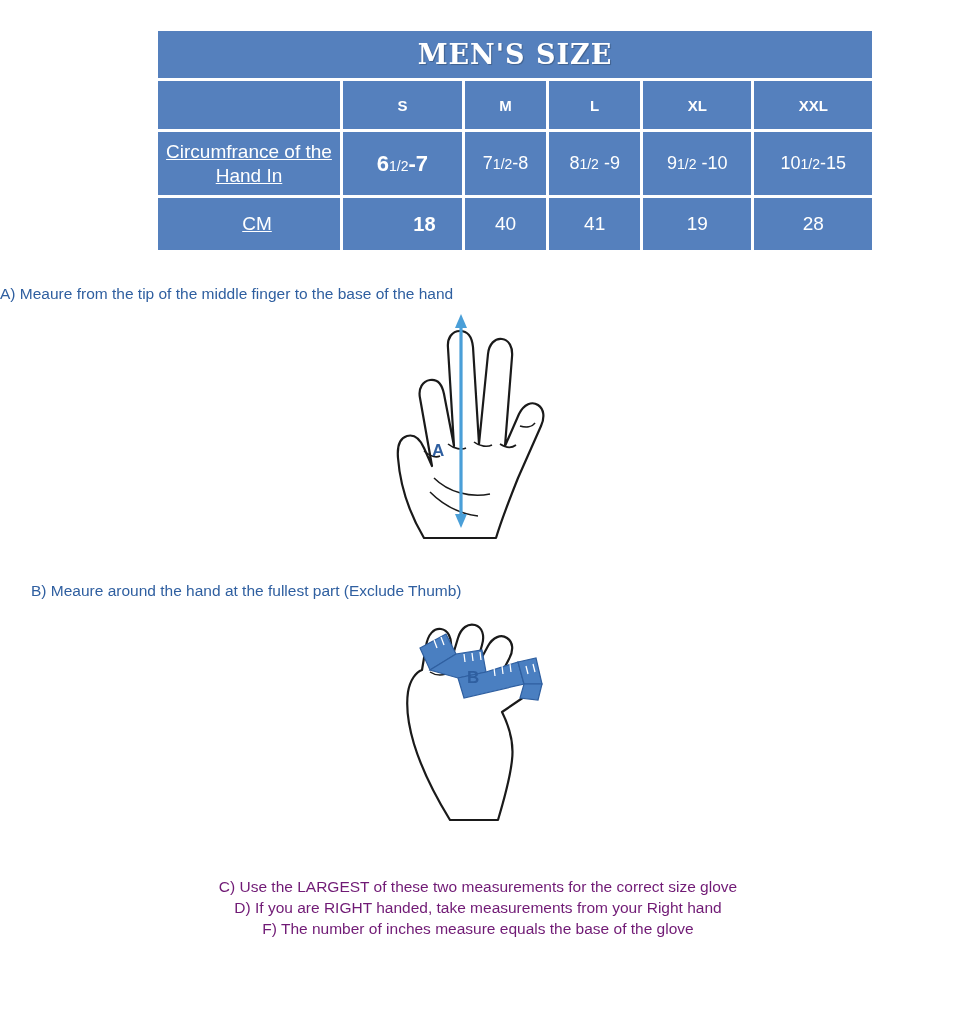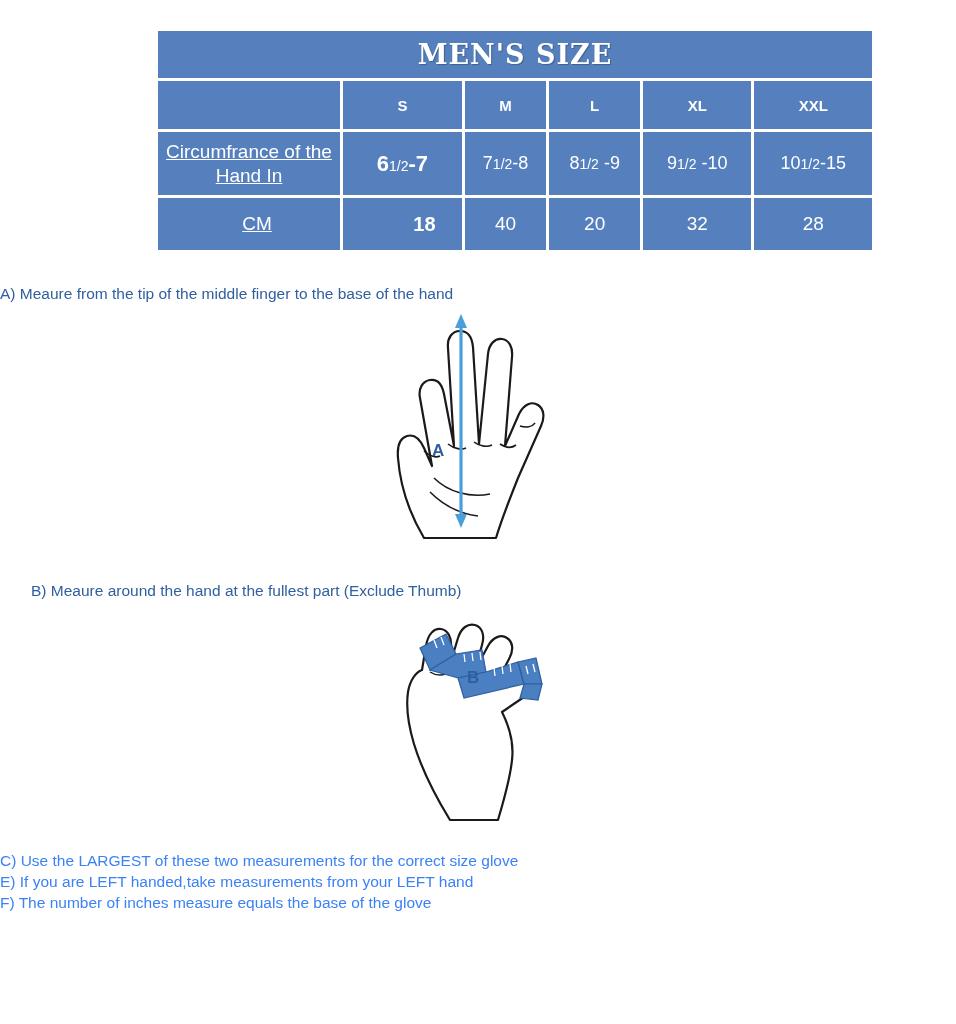--- a/index.html
+++ b/index.html
@@ -98,26 +98,26 @@
     width: 100%;
     text-align: left;
     font-size: 15.5px;
     color: #2f5fa0;
   }
   #cap-a { top: 285px; }
   #cap-b { top: 582px; padding-left: 31px; }
 
   .notes {
     position: absolute;
-    top: 850px;
+    top: 876px;
     width: 100%;
-    text-align: left;
+    text-align: center;
     font-size: 15.5px;
     line-height: 21px;
-    color: #3b82f6;
+    color: #701a75;
   }
 
   
   .fig {
     position: absolute;
   }
   #fig-a { left: 378px; top: 306px; }
   #fig-b { left: 378px; top: 588px; }
 
   .fig-letter {
@@ -160,22 +160,22 @@
           <span>9</span><span class="frac">1/2</span><span> -10</span>
         </td>
         <td class="val">
           <span>10</span><span class="frac">1/2</span><span>-15</span>
         </td>
       </tr>
       <tr class="cm-row">
         <td class="row-label center">CM</td>
         <td class="bold">18</td>
         <td>40</td>
-        <td>20</td>
-        <td>32</td>
+        <td>41</td>
+        <td>19</td>
         <td>28</td>
       </tr>
     </tbody>
   </table>
 
   <div class="caption" id="cap-a">A) Meaure from the tip of the middle finger to the base of the hand</div>
 
   <div class="fig" id="fig-a">
     <svg width="200" height="235" viewBox="0 0 200 235">
 
@@ -271,17 +271,17 @@
           <line x1="148" y1="78" x2="150" y2="86"></line>
           <line x1="155" y1="76" x2="157" y2="84"></line>
         </g>
       </g>
     </svg>
     <div class="fig-letter" style="left: 89px; top: 80px;">B</div>
   </div>
 
   <div class="notes">
     <div>C) Use the LARGEST of these two measurements for the correct size glove</div>
-    <div>E) If you are LEFT handed,take measurements from your LEFT hand</div>
+    <div>D) If you are RIGHT handed, take measurements from your Right hand</div>
     <div>F) The number of inches measure equals the base of the glove</div>
   </div>
 
 </div>
 
 </body></html>

